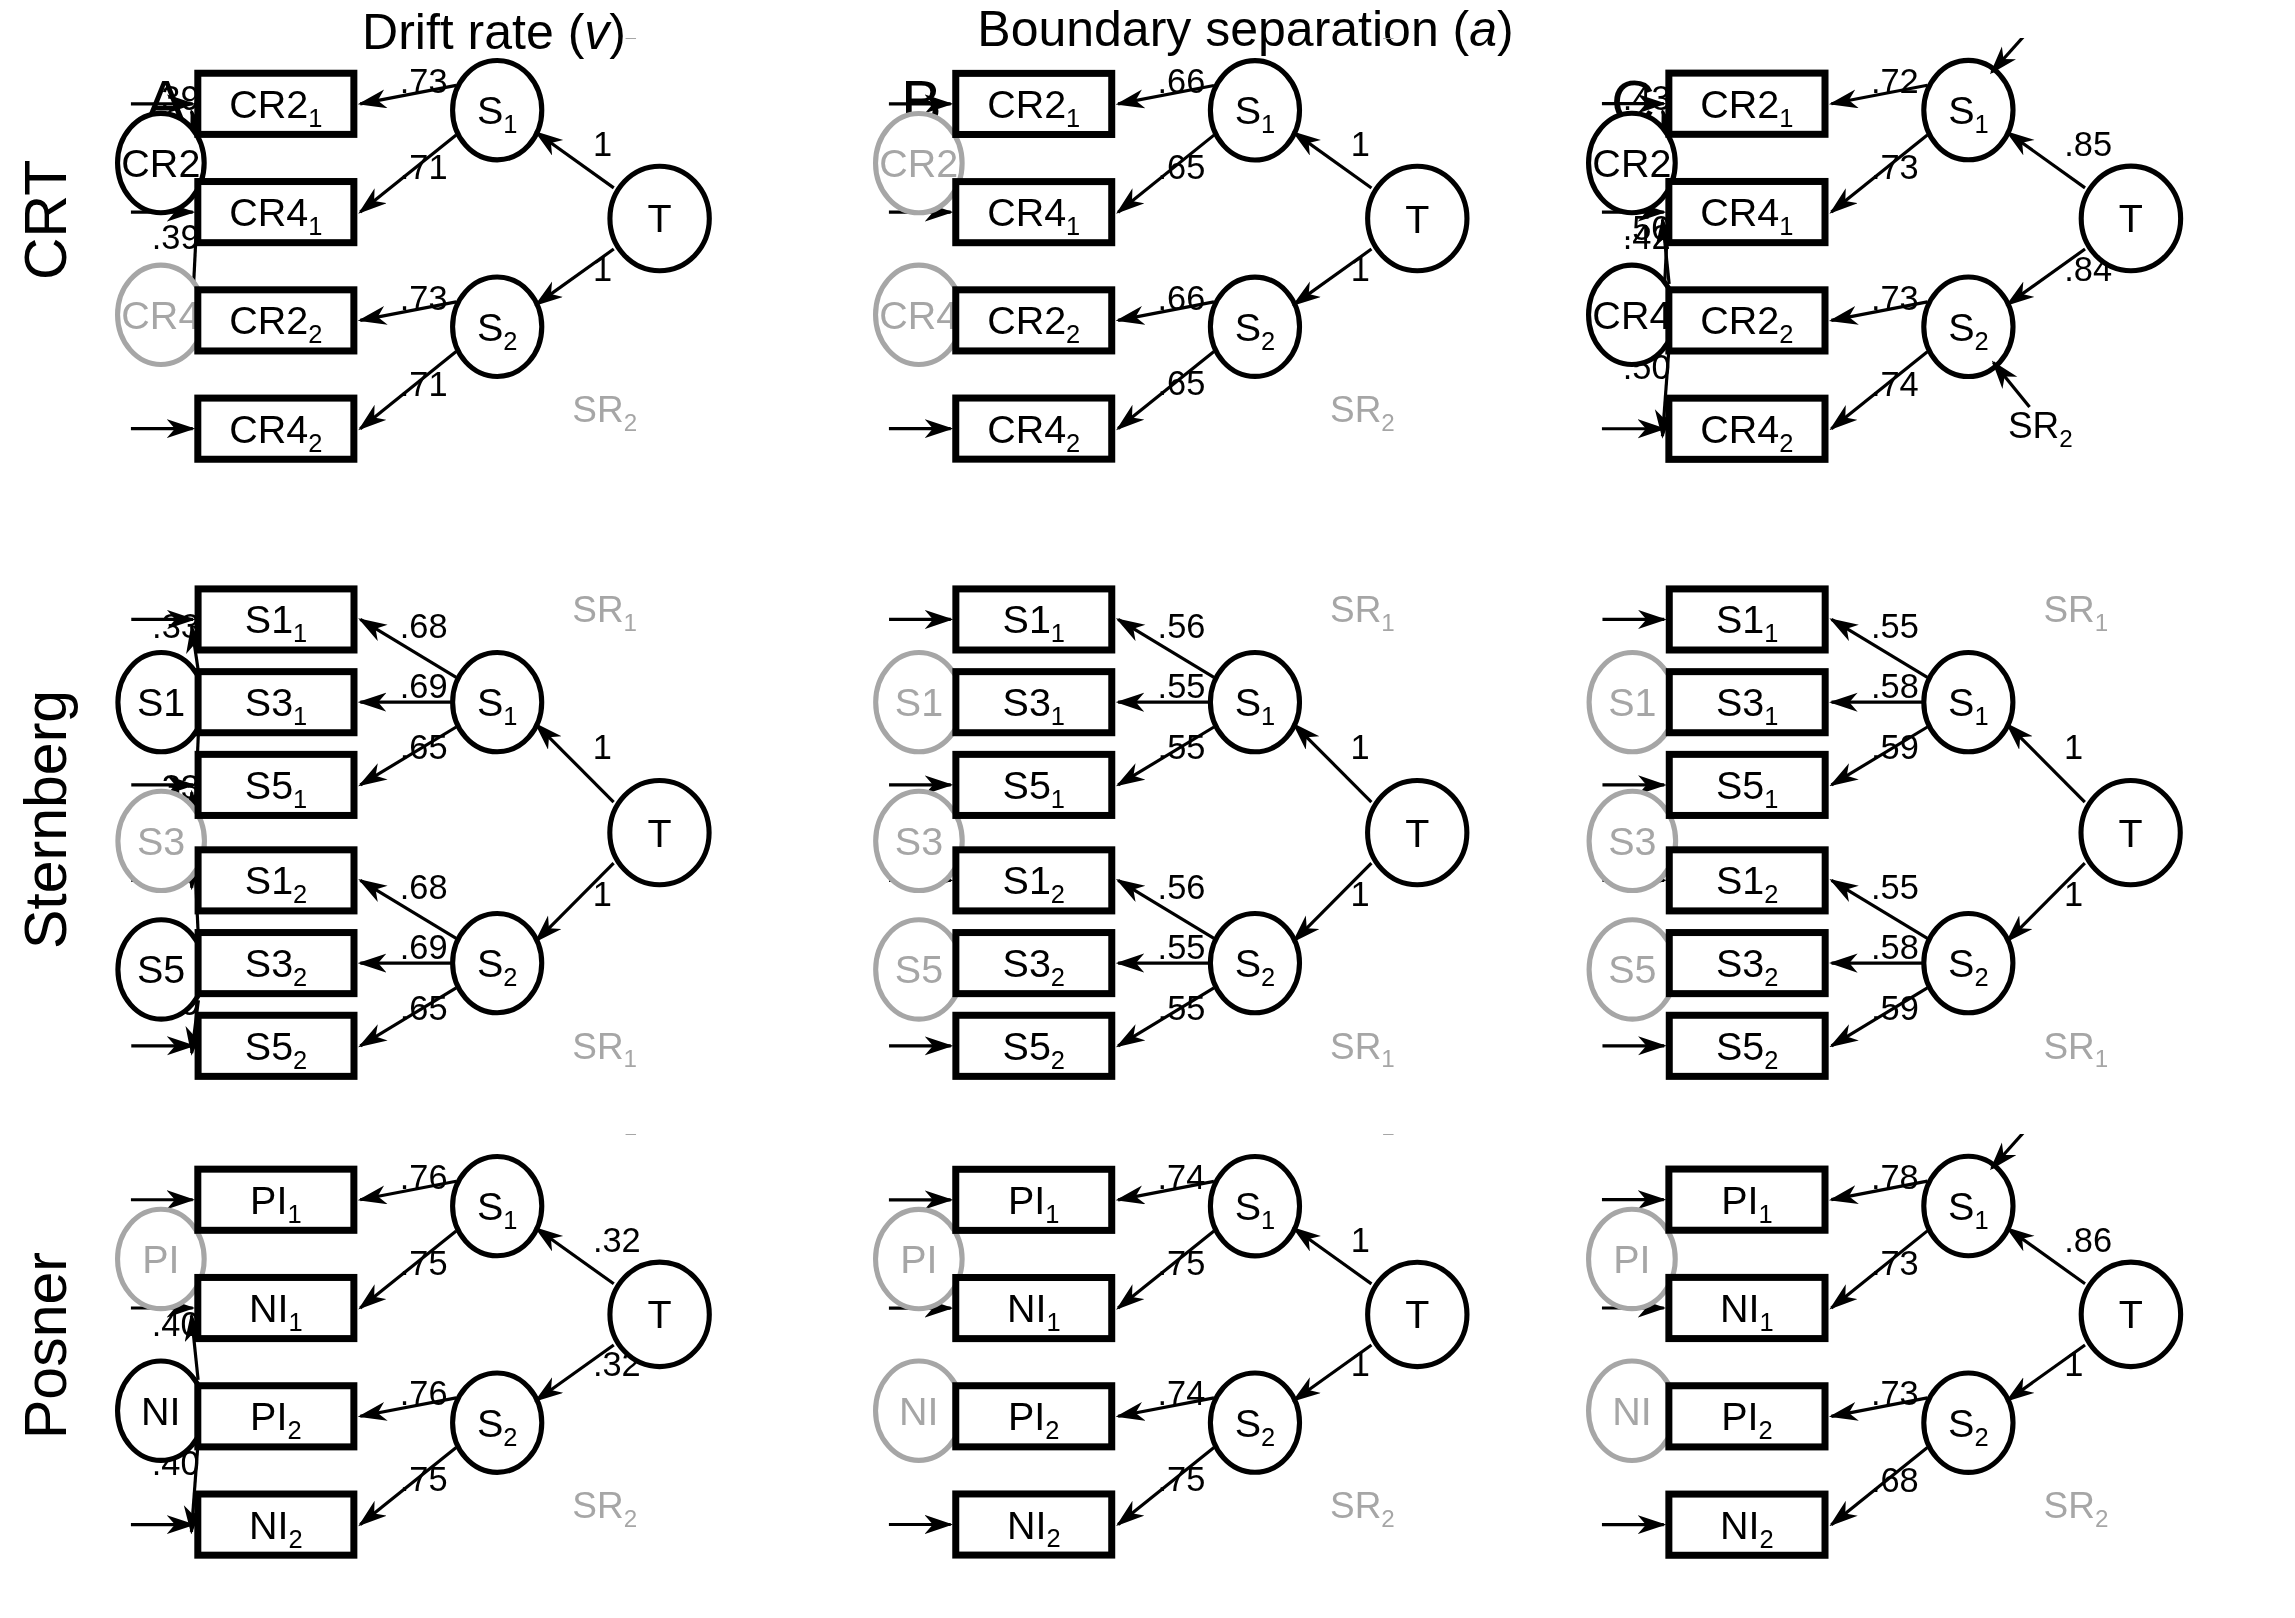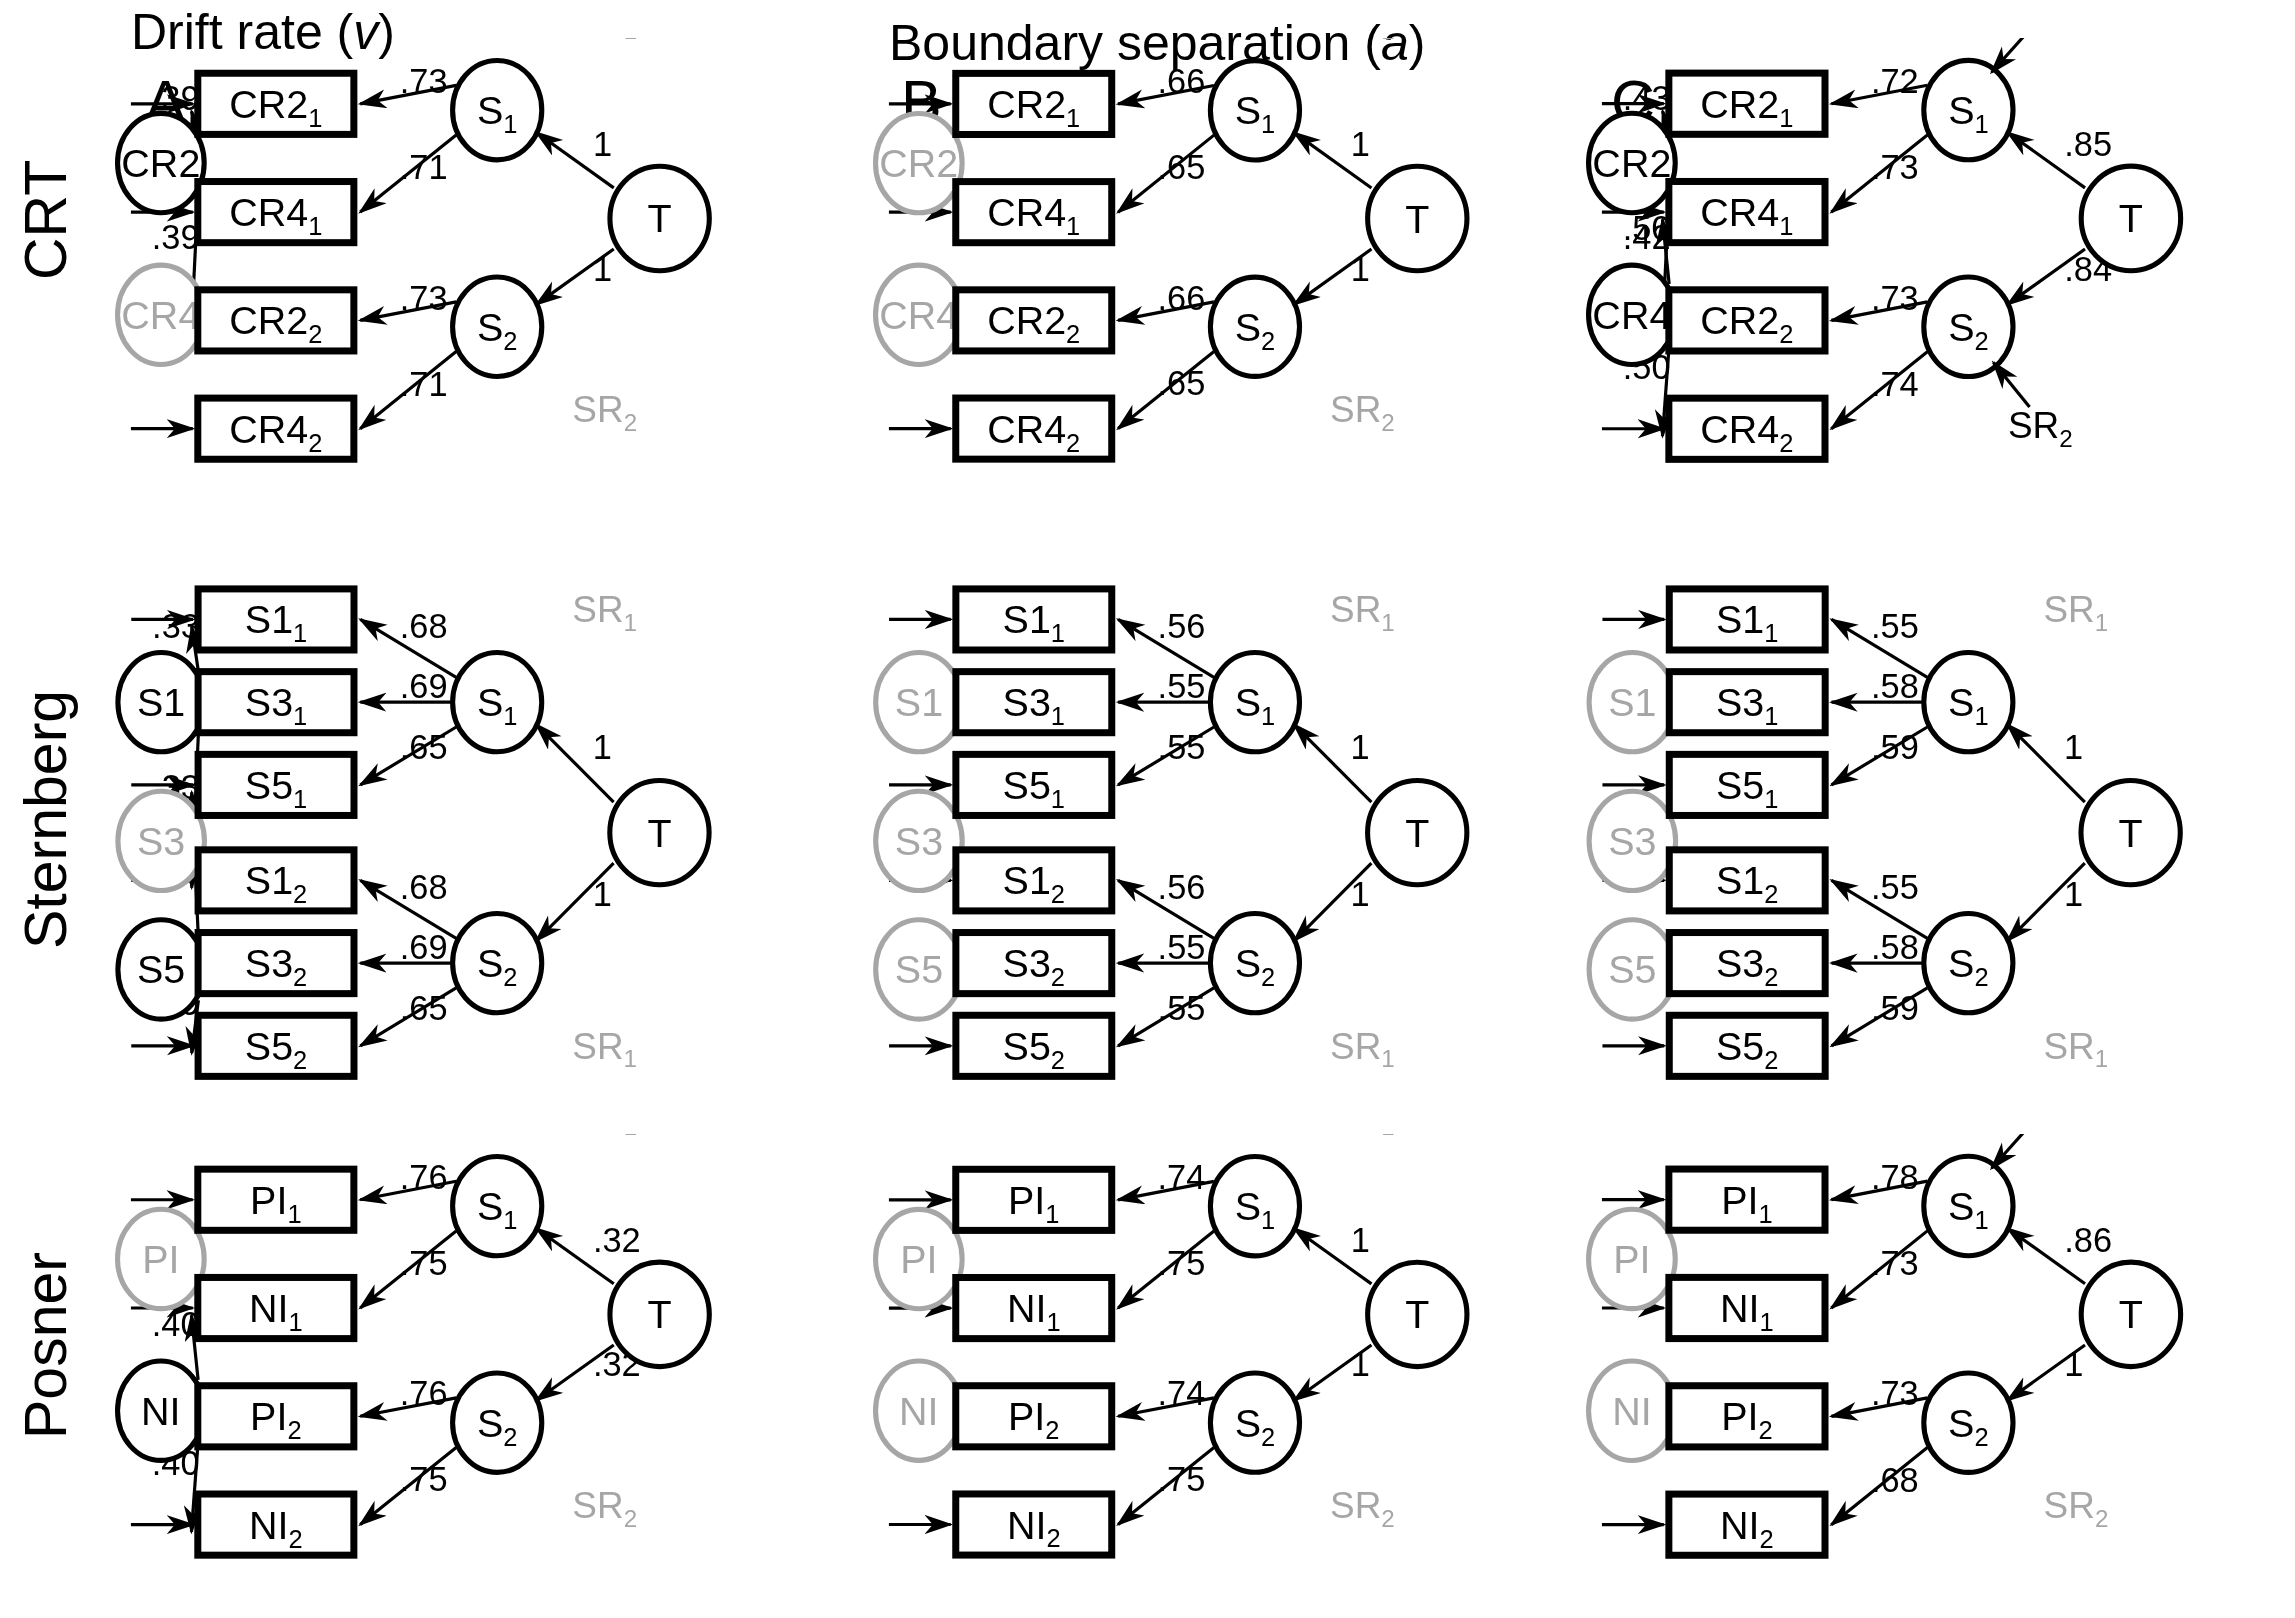--- a/index.html
+++ b/index.html
@@ -1,36 +1,36 @@
 <!DOCTYPE html>
 <html style="font-size:10.2px"><head>
 <meta charset="utf-8">
 <style>
   html,body{margin:0;padding:0;background:#fff;}
   body{font-family:"Liberation Sans", sans-serif;}
   #fig{position:relative;width:2295px;height:1618px;background:#fff;overflow:hidden;}
-  .coltitle{position:absolute;text-align:left;font-size:50px;color:#000;white-space:nowrap;font-family:"Liberation Sans",sans-serif;}
+  .coltitle{position:absolute;text-align:center;font-size:50px;color:#000;white-space:nowrap;font-family:"Liberation Sans",sans-serif;}
   .coltitle i{font-style:italic;}
   .rowlabel{position:absolute;font-size:59px;color:#000;white-space:nowrap;transform-origin:left top;}
   .panelletter{position:absolute;font-size:61px;color:#000;}
   svg{position:absolute;left:0;top:0;}
   .nd-text{font-family:"Liberation Sans",sans-serif;font-size:62px;fill:#000;}
   .nd-text-grey{fill:#a6a6a6;}
   .sub{font-size:40px;}
   .coef{font-family:"Liberation Sans",sans-serif;font-size:54px;fill:#000;}
   .srlab{font-family:"Liberation Sans",sans-serif;font-size:58px;fill:#a6a6a6;}
   .srlab-black{fill:#000;}
   .srsub{font-size:38px;}
 </style>
 </head>
 <body>
 
 <div id="fig">
     <div class="coltitle" style="left:131px;top:2.5px;width:726px;"><span>Drift rate (<i>v</i>)</span></div>
-    <div class="coltitle" style="left:889px;top:14px;width:713px;"><span>Boundary separation (<i>a</i>)</span></div>
+    <div class="coltitle" style="left:889px;top:0;width:713px;"><span>Boundary separation (<i>a</i>)</span></div>
     <div class="rowlabel" style="left:11.5px;top:280px;transform:rotate(-90deg);"><span>CRT</span></div>
     <div class="rowlabel" style="left:11.5px;top:949px;transform:rotate(-90deg);"><span>Sternberg</span></div>
     <div class="rowlabel" style="left:11.5px;top:1439px;transform:rotate(-90deg);"><span>Posner</span></div>
     <div class="panelletter" style="left:145px;top:67px;"><span>A</span></div>
     <div class="panelletter" style="left:901px;top:67px;"><span>B</span></div>
     <div class="panelletter" style="left:1611px;top:67px;"><span>C</span></div>
     <svg width="758" height="510" viewBox="0 0 1190 800" style="left:115px;top:38px;">
       <defs>
         <marker id="ah" markerWidth="9" markerHeight="9" refX="8.2" refY="3" orient="auto" markerUnits="strokeWidth">
           <path d="M0,0 L9,3 L0,6 L2.6,3 z" fill="#000"></path>

